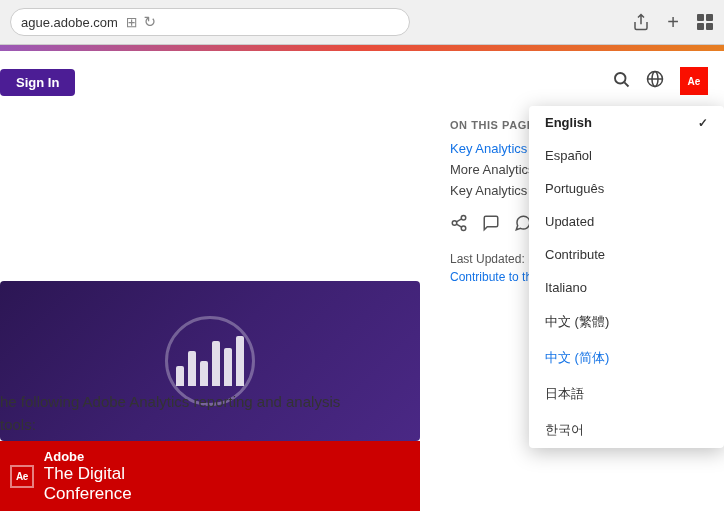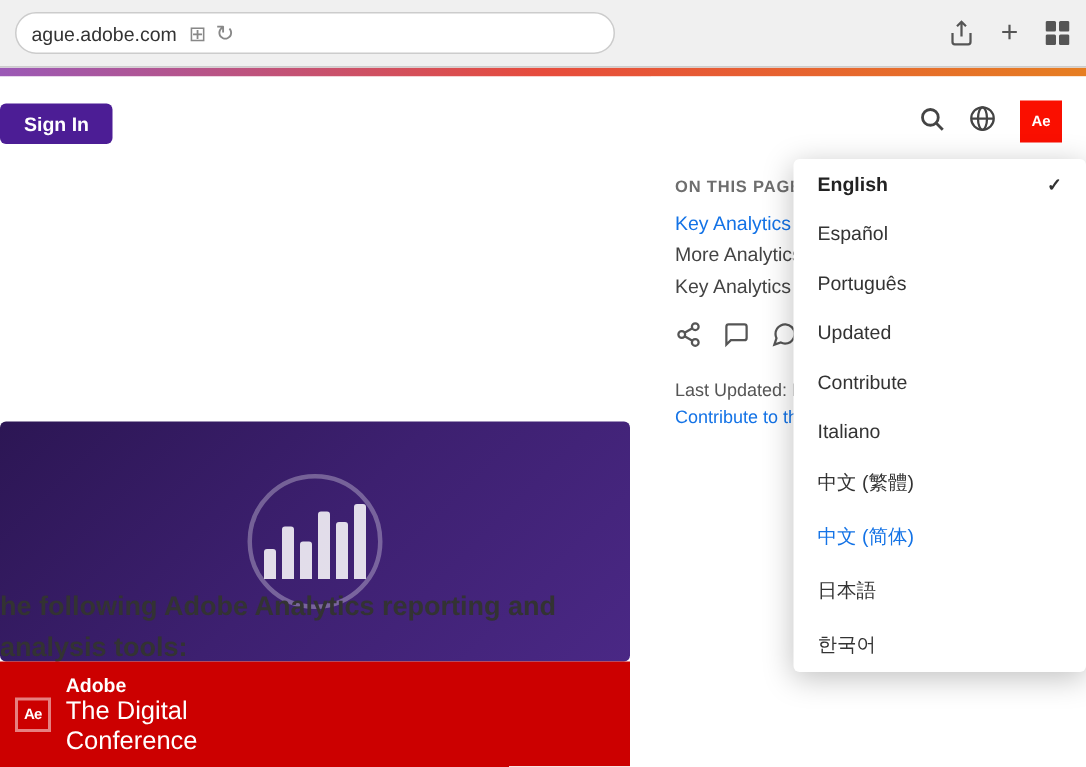--- a/index.html
+++ b/index.html
@@ -143,25 +143,24 @@
     }
     .adobe-card-sub {
       color: #fff;
       font-size: 17px;
     }
 
     .body-text {
       position: absolute;
       top: 340px;
       left: 0;
-      font-size: 18px;
+      font-size: 15px;
       color: #333;
       line-height: 1.5;
       width: 380px;
-      font-weight: bold;
     }
     .body-text2 {
       position: absolute;
       top: 390px;
       left: 0;
       font-size: 13px;
       color: #333;
       line-height: 1.5;
       width: 380px;
     }

